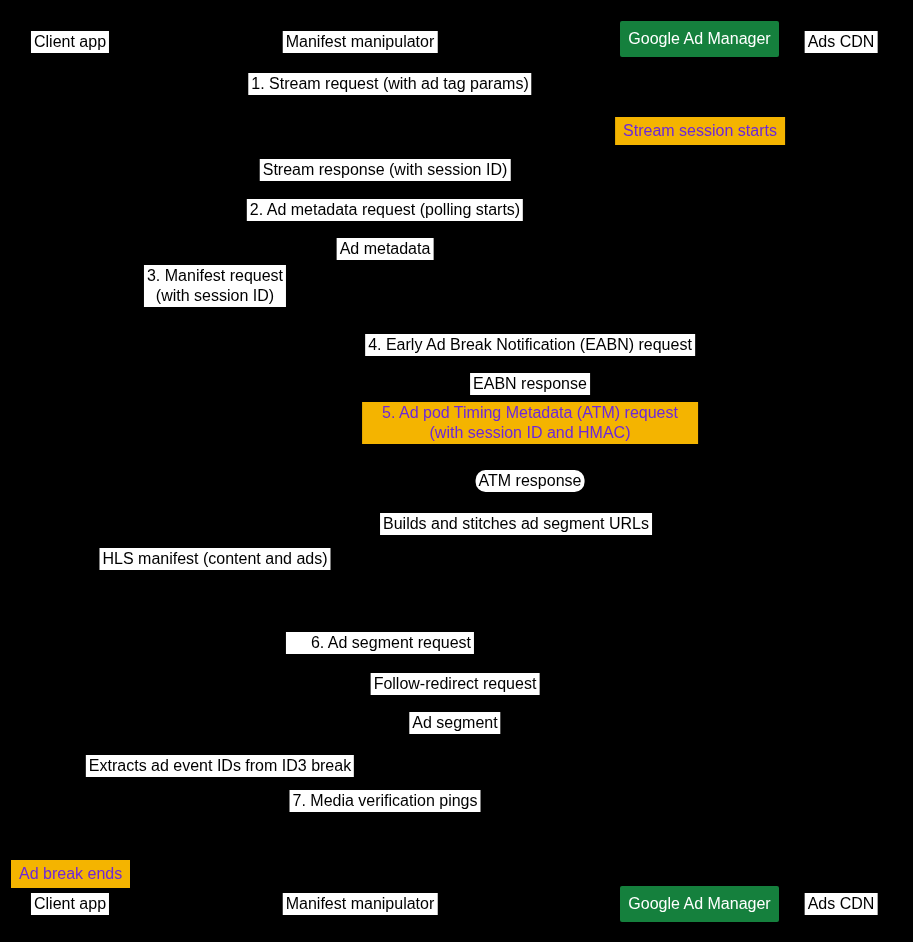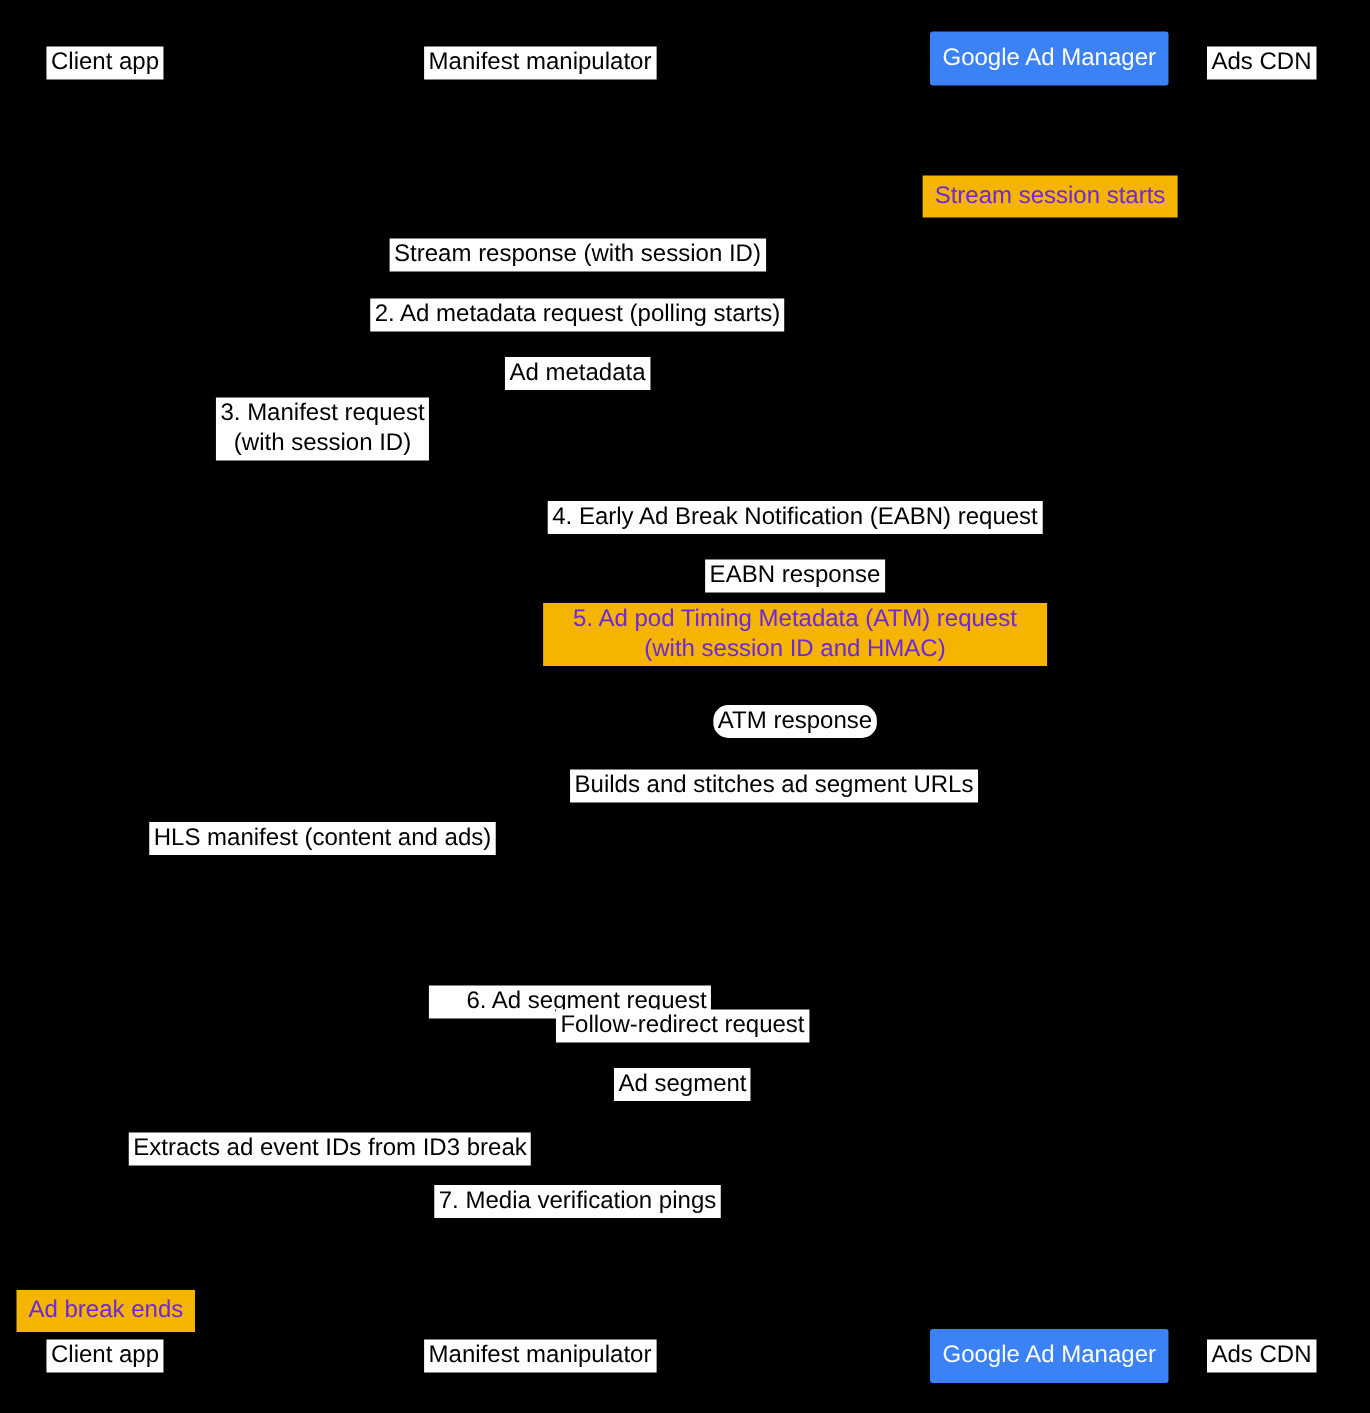--- a/index.html
+++ b/index.html
@@ -31,21 +31,21 @@
     font-size: 16px;
     line-height: 20px;
     padding: 4px 8px;
     white-space: pre;
     text-align: center;
   }
   .note.tight { padding: 1px 20px; }
   
   .pbox {
     position: absolute;
-    background: #3b82f6;
+    background: #15803d;
     color: #ffffff;
     width: 159px;
     height: 36px;
     display: flex;
     align-items: center;
     justify-content: center;
     font-size: 16px;
     border-radius: 2px;
     white-space: pre;
   }
@@ -53,20 +53,21 @@
 </head>
 <body>
 
 <div class="stage">
 
   <div class="lbl ctr" style="left:70px; top:31px;">Client app</div>
   <div class="lbl ctr" style="left:360px; top:31px;">Manifest manipulator</div>
   <div class="pbox" style="left:620px; top:21px;">Google Ad Manager</div>
   <div class="lbl ctr" style="left:841px; top:31px;">Ads CDN</div>
 
+  <div class="lbl ctr" style="left:390px; top:73px;">1. Stream request (with ad tag params)</div>
 
   <div class="note ctr" style="left:700px; top:117px;">Stream session starts</div>
 
   <div class="lbl ctr" style="left:385px; top:159px;">Stream response (with session ID)</div>
 
   <div class="lbl ctr" style="left:385px; top:199px;">2. Ad metadata request (polling starts)</div>
 
   <div class="lbl ctr" style="left:385px; top:238px;">Ad metadata</div>
 
   <div class="lbl ctr" style="left:215px; top:265px;">3. Manifest request
@@ -79,21 +80,21 @@
   <div class="note tight ctr" style="left:530px; top:402px;">5. Ad pod Timing Metadata (ATM) request
 (with session ID and HMAC)</div>
 
   <div class="lbl ctr" style="left:530px; top:470px;border-radius:10px;">ATM response</div>
 
   <div class="lbl ctr" style="left:516px; top:513px;">Builds and stitches ad segment URLs</div>
 
   <div class="lbl ctr" style="left:215px; top:548px;">HLS manifest (content and ads)</div>
 
 
-  <div class="lbl ctr" style="left:380px; top:657px;padding-left:25px;">6. Ad segment request</div>
+  <div class="lbl ctr" style="left:380px; top:632px;padding-left:25px;">6. Ad segment request</div>
 
   <div class="lbl ctr" style="left:455px; top:673px;">Follow-redirect request</div>
 
   <div class="lbl ctr" style="left:455px; top:712px;">Ad segment</div>
 
   <div class="lbl ctr" style="left:220px; top:755px;">Extracts ad event IDs from ID3 break</div>
 
   <div class="lbl ctr" style="left:385px; top:790px;">7. Media verification pings</div>
 
   <div class="note" style="left:11px; top:835px;margin-top:25px;">Ad break ends</div>

